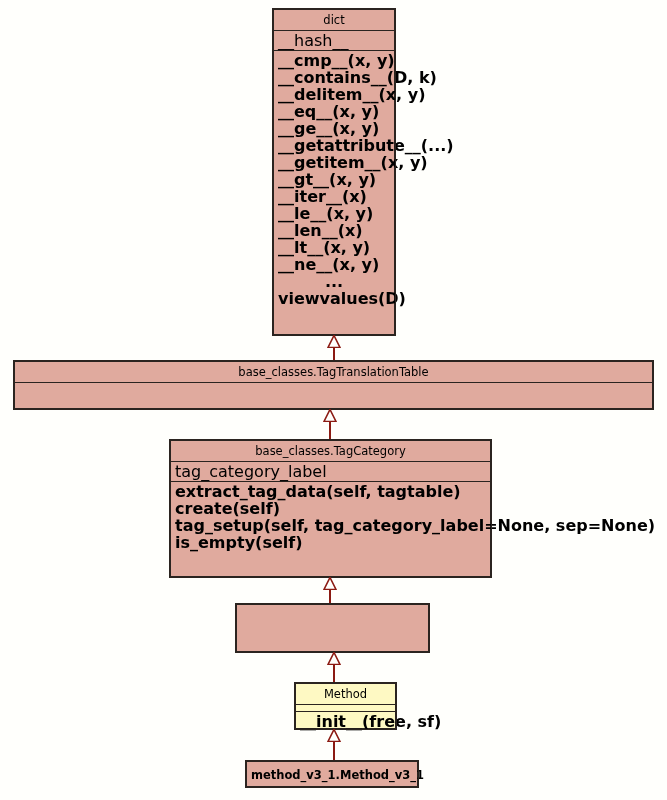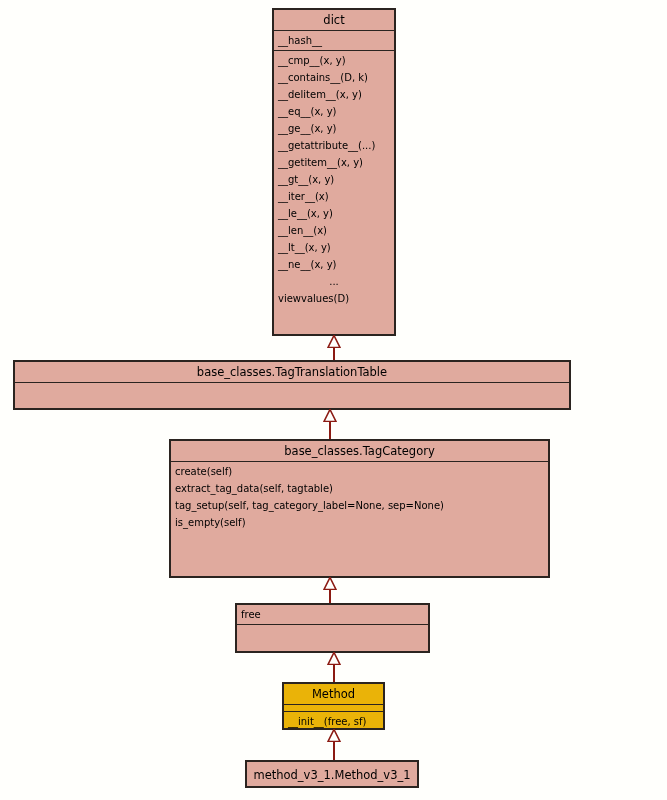--- a/index.html
+++ b/index.html
@@ -21,45 +21,47 @@
     height: 800px;
   }
   .uml-class {
     position: absolute;
     box-sizing: border-box;
     border: 1px solid #2b2420;
     background: #e0aa9e;
     outline: 1px solid #2b2420;
   }
   .uml-class.light {
-    background: #eab308;
+    background: #fef9c3;
+    margin-left: 12px;
   }
   .compartment {
     box-sizing: border-box;
     border-bottom: 1px solid #2b2420;
     padding: 1px 0 1px 0;
   }
   .compartment:last-child {
     border-bottom: none;
+    font-weight: bold;
   }
   .compartment.empty {
     height: 7px;
     padding: 0;
   }
   .cname {
     text-align: center;
     font-size: 11.5px;
     line-height: 16px;
     color: #000;
     white-space: nowrap;
     padding: 1px 4px;
   }
   .member {
     text-align: left;
-    font-size: 10px;
+    font-size: 16px;
     line-height: 17px;
     color: #000;
     white-space: nowrap;
     padding-left: 4px;
     padding-right: 4px;
     border-radius: 6px;
   }
   .member.center {
     text-align: center;
     padding-left: 0;
@@ -115,61 +117,61 @@
 
   <div class="edge" style="left:326px; top:335px; width:16px; height:27px;">
     <div class="edge-line" style="left:7px; top:12px; width:2px; height:15px;"></div>
     <div class="arrow-wrap" style="left:1px; top:0px;">
       <svg width="14" height="13" viewBox="0 0 14 13">
         <polygon points="7,0.5 13,12.5 1,12.5" fill="#fffffc" stroke="#8b1a12" stroke-width="1.6"></polygon>
       </svg>
     </div>
   </div>
 
-  <div class="uml-class" style="left:14px; top:361px; width:556px; height:48px;">
+  <div class="uml-class" style="left:14px; top:361px; width:639px; height:48px;">
     <div class="compartment">
       <div class="cname">base_classes.TagTranslationTable</div>
     </div>
     <div class="compartment empty"></div>
   </div>
 
   <div class="edge" style="left:322px; top:409px; width:16px; height:32px;">
     <div class="edge-line" style="left:7px; top:12px; width:2px; height:20px;"></div>
     <div class="arrow-wrap" style="left:1px; top:0px;">
       <svg width="14" height="13" viewBox="0 0 14 13">
         <polygon points="7,0.5 13,12.5 1,12.5" fill="#fffffc" stroke="#8b1a12" stroke-width="1.6"></polygon>
       </svg>
     </div>
   </div>
 
-  <div class="uml-class" style="left:170px; top:440px; width:379px; height:137px;">
+  <div class="uml-class" style="left:170px; top:440px; width:321px; height:137px;">
     <div class="compartment">
       <div class="cname">base_classes.TagCategory</div>
     </div>
     <div class="compartment">
+      <div class="member">tag_category_label</div>
+    </div>
+    <div class="compartment">
+      <div class="member">extract_tag_data(self, tagtable)</div>
       <div class="member">create(self)</div>
-      <div class="member">extract_tag_data(self, tagtable)</div>
       <div class="member">tag_setup(self, tag_category_label=None, sep=None)</div>
       <div class="member">is_empty(self)</div>
     </div>
   </div>
 
   <div class="edge" style="left:322px; top:577px; width:16px; height:27px;">
     <div class="edge-line" style="left:7px; top:12px; width:2px; height:15px;"></div>
     <div class="arrow-wrap" style="left:1px; top:0px;">
       <svg width="14" height="13" viewBox="0 0 14 13">
         <polygon points="7,0.5 13,12.5 1,12.5" fill="#fffffc" stroke="#8b1a12" stroke-width="1.6"></polygon>
       </svg>
     </div>
   </div>
 
   <div class="uml-class" style="left:236px; top:604px; width:193px; height:48px;">
-    <div class="compartment">
-      <div class="member">free</div>
-    </div>
     <div class="compartment empty"></div>
   </div>
 
   <div class="edge" style="left:326px; top:652px; width:16px; height:31px;">
     <div class="edge-line" style="left:7px; top:12px; width:2px; height:19px;"></div>
     <div class="arrow-wrap" style="left:1px; top:0px;">
       <svg width="14" height="13" viewBox="0 0 14 13">
         <polygon points="7,0.5 13,12.5 1,12.5" fill="#fffffc" stroke="#8b1a12" stroke-width="1.6"></polygon>
       </svg>
     </div>

